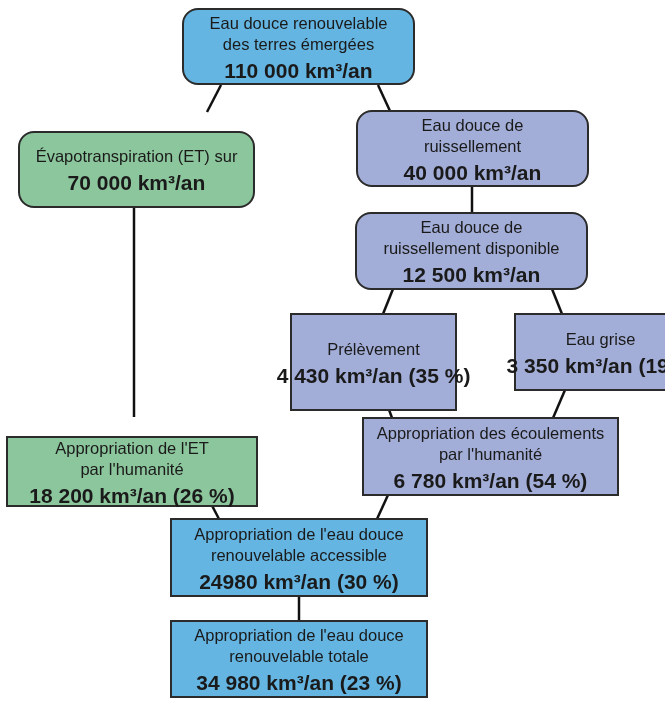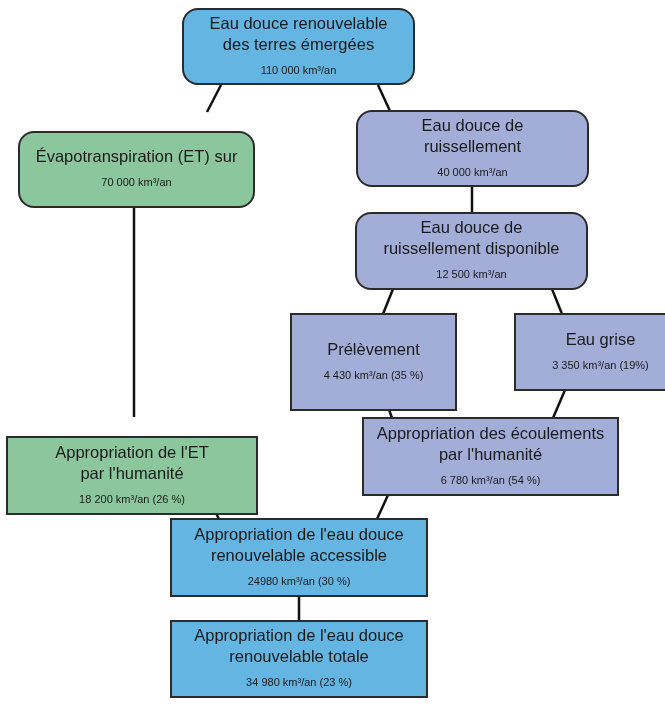--- a/index.html
+++ b/index.html
@@ -38,24 +38,25 @@
   .blue   { background: #64b5e2; }
   .green  { background: #8cc69c; margin-top: 20px; }
   .purple { background: #a3aed8; }
   .t-line {
     font-size: 16.5px;
     line-height: 21px;
     white-space: nowrap;
   }
   .t-line:empty { display: none; }
   .value {
-    font-size: 11px;
+    font-size: 21px;
     line-height: 21px;
     margin-top: 5px;
     white-space: nowrap;
+    font-weight: bold;
   }
 </style>
 </head>
 <body>
 
 <div id="canvas">
 
   <svg id="connectors" viewBox="0 0 665 705" xmlns="http://www.w3.org/2000/svg">
     <line x1="221" y1="85" x2="207" y2="112" stroke="#111111" stroke-width="2.5"></line>
     <line x1="378" y1="85" x2="390" y2="111" stroke="#111111" stroke-width="2.5"></line>
@@ -98,21 +99,21 @@
 
     <div class="value">4 430 km³/an (35 %)</div>
   </div>
 
   <div class="node purple" style="left:514px; top:313px; width:173px; height:78px;">
     <div class="t-line">Eau grise</div>
 
     <div class="value">3 350 km³/an (19%)</div>
   </div>
 
-  <div class="node green" style="left:6px; top:416px; width:252px; height:79px;">
+  <div class="node green" style="left:6px; top:416px; width:252px; height:71px;">
     <div class="t-line">Appropriation de l'ET</div>
     <div class="t-line">par l'humanité</div>
     <div class="value">18 200 km³/an (26 %)</div>
   </div>
 
   <div class="node purple" style="left:362px; top:417px; width:257px; height:79px;text-align:center;">
     <div class="t-line">Appropriation des écoulements</div>
     <div class="t-line">par l'humanité</div>
     <div class="value">6 780 km³/an (54 %)</div>
   </div>

